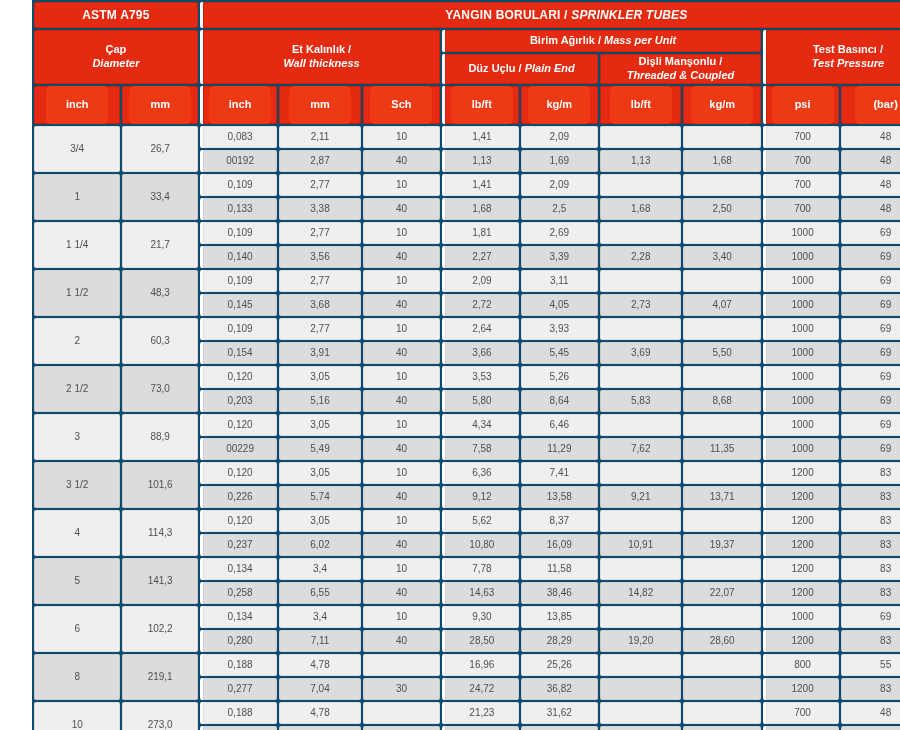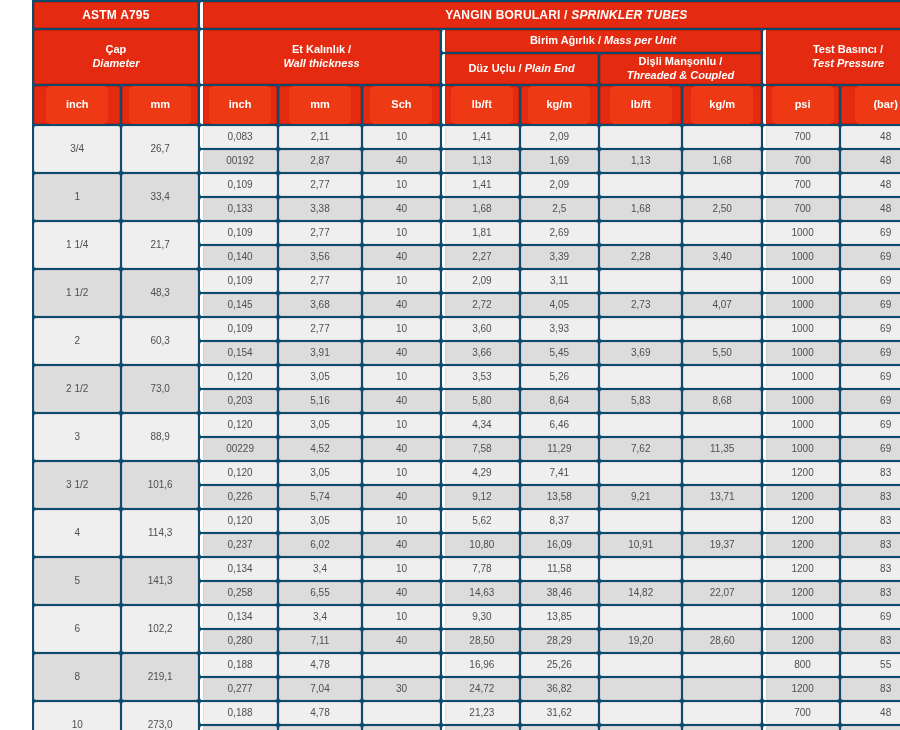--- a/index.html
+++ b/index.html
@@ -194,21 +194,21 @@
         <td class="dk">4,07</td>
         <td class="dk sec">1000</td>
         <td class="dk">69</td>
       </tr>
       <tr>
         <td class="lt" rowspan="2">2</td>
         <td class="lt" rowspan="2">60,3</td>
         <td class="lt sec">0,109</td>
         <td class="lt">2,77</td>
         <td class="lt">10</td>
-        <td class="lt sec">3,60</td>
+        <td class="lt sec">2,64</td>
         <td class="lt">3,93</td>
         <td class="lt"></td>
         <td class="lt"></td>
         <td class="lt sec">1000</td>
         <td class="lt">69</td>
       </tr>
       <tr>
         <td class="dk sec">0,154</td>
         <td class="dk">3,91</td>
         <td class="dk">40</td>
@@ -251,36 +251,36 @@
         <td class="lt">10</td>
         <td class="lt sec">4,34</td>
         <td class="lt">6,46</td>
         <td class="lt"></td>
         <td class="lt"></td>
         <td class="lt sec">1000</td>
         <td class="lt">69</td>
       </tr>
       <tr>
         <td class="dk sec">00229</td>
-        <td class="dk">4,52</td>
+        <td class="dk">5,49</td>
         <td class="dk">40</td>
         <td class="dk sec">7,58</td>
         <td class="dk">11,29</td>
         <td class="dk">7,62</td>
         <td class="dk">11,35</td>
         <td class="dk sec">1000</td>
         <td class="dk">69</td>
       </tr>
       <tr>
         <td class="dk" rowspan="2">3 1/2</td>
         <td class="dk" rowspan="2">101,6</td>
         <td class="lt sec">0,120</td>
         <td class="lt">3,05</td>
         <td class="lt">10</td>
-        <td class="lt sec">4,29</td>
+        <td class="lt sec">6,36</td>
         <td class="lt">7,41</td>
         <td class="lt"></td>
         <td class="lt"></td>
         <td class="lt sec">1200</td>
         <td class="lt">83</td>
       </tr>
       <tr>
         <td class="dk sec">0,226</td>
         <td class="dk">5,74</td>
         <td class="dk">40</td>

